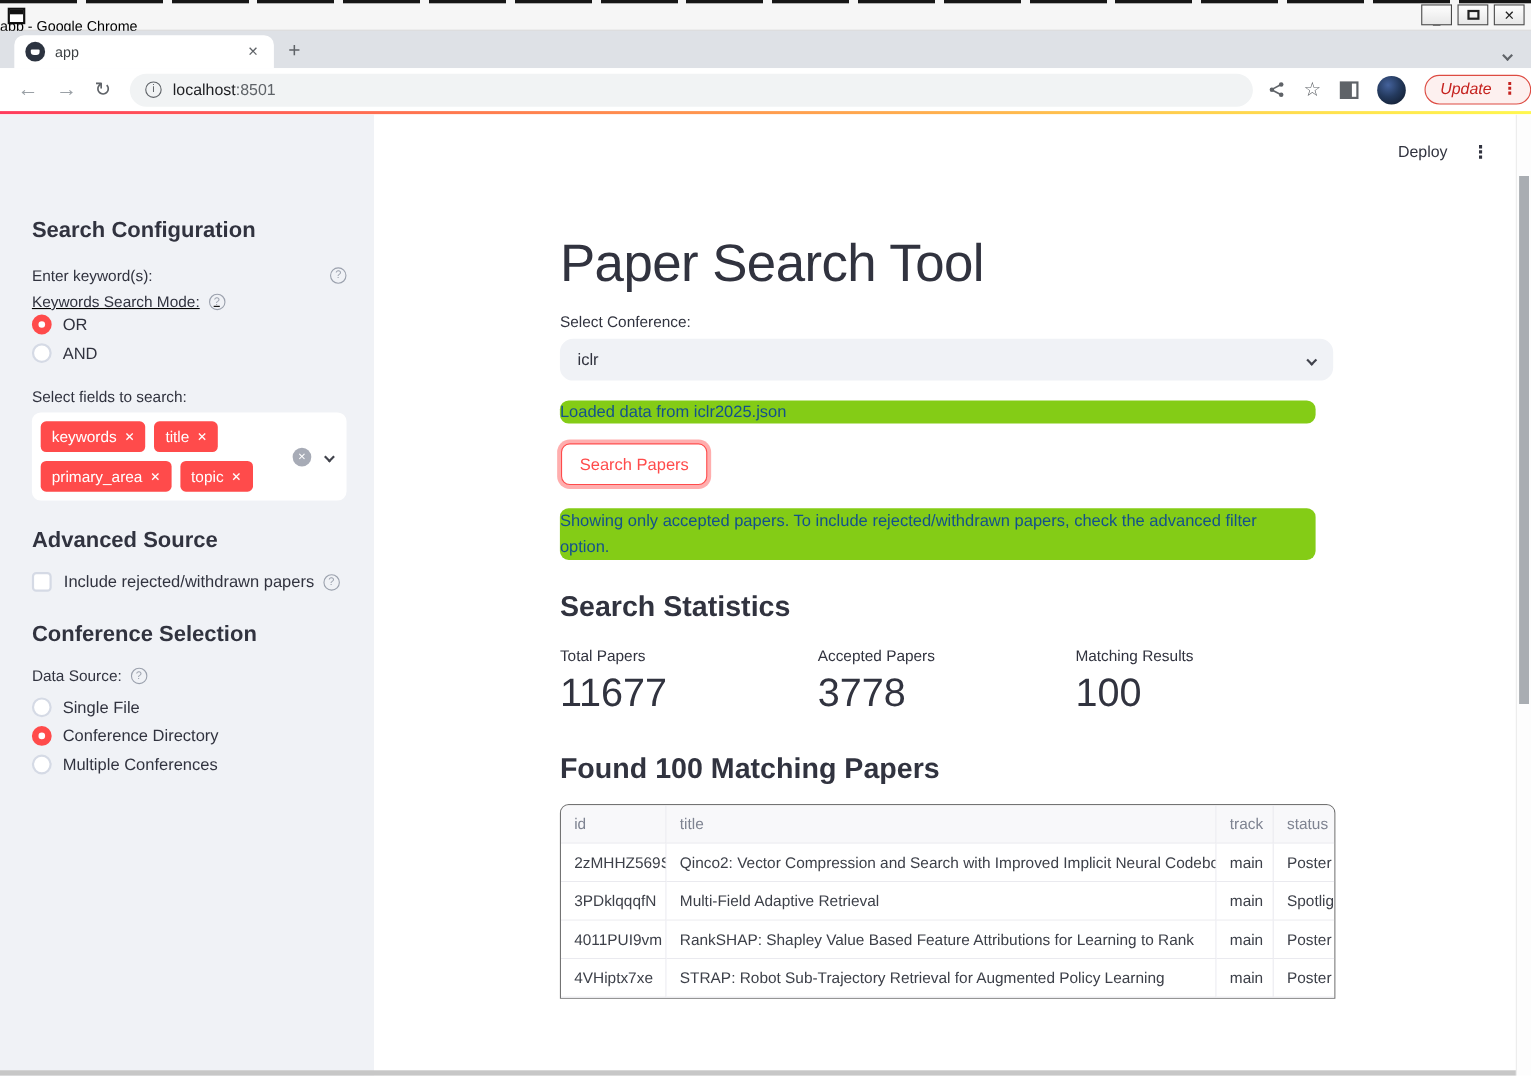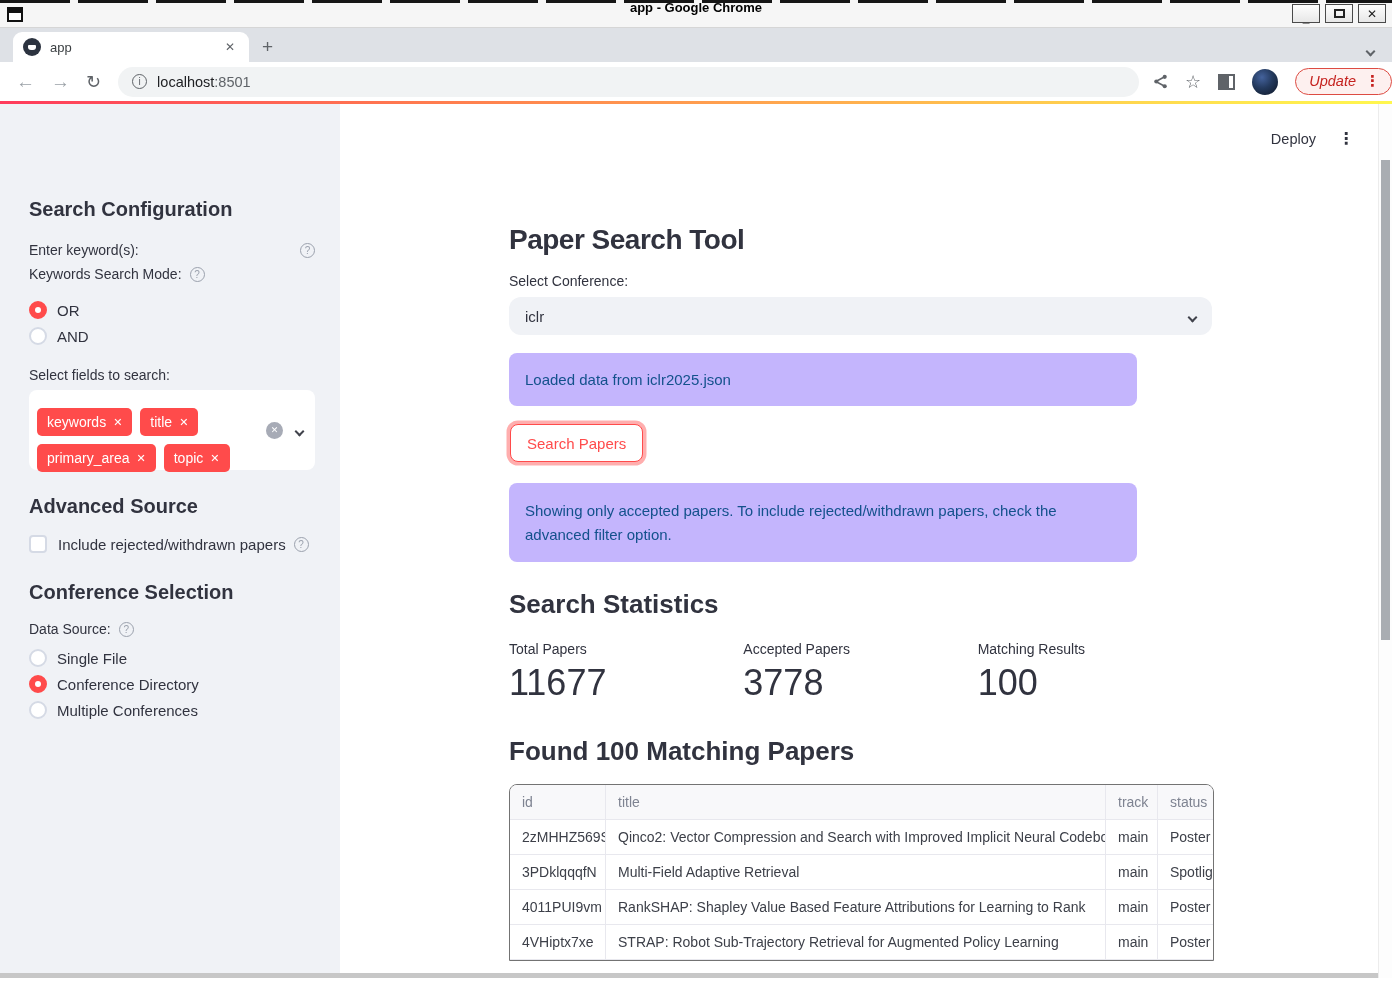--- a/index.html
+++ b/index.html
@@ -6,21 +6,21 @@
   html,body { width:1392px; height:983px; }
   body { font-family:"Liberation Sans","DejaVu Sans",sans-serif; background:#fff; overflow:hidden; }
   .screen { position:relative; width:1392px; height:983px; background:#fff; overflow:hidden; }
 
   
   .titlebar { position:absolute; top:0; left:0; width:100%; height:28px; background:#f6f6f6; border-bottom:1px solid #d6d6d6; }
   .titlebar::before { content:""; position:absolute; top:0; left:0; right:0; height:3px;
      background:repeating-linear-gradient(90deg,#161616 0 70px,#f6f6f6 70px 78px); }
   .win-menu-icon { position:absolute; left:7px; top:7px; width:16px; height:15px; border:2px solid #111; background:#fff; }
   .win-menu-icon::before { content:""; position:absolute; left:0; top:0; width:100%; height:4px; background:#111; }
-  .win-title { position:absolute; left:0; right:0; top:0; text-align:center; font-size:13px; font-weight:bold; color:#000; }
+  .win-title { position:absolute; left:0; right:0; top:16px; text-align:left; font-size:13px; font-weight:normal; color:#000; }
   .win-controls { position:absolute; right:6px; top:4px; display:flex; gap:5px; }
   .win-btn { width:28px; height:19px; border:1px solid #4a4a4a; background:linear-gradient(#fefefe,#e7e7e7);
      display:flex; align-items:center; justify-content:center; font-size:12px; font-weight:bold; color:#222; }
   .win-btn .min-glyph { line-height:4px; margin-top:9px; font-weight:bold; }
   .max-glyph { display:inline-block; width:11px; height:9px; border:2px solid #222; }
 
   
   .tabstrip { position:absolute; top:28px; left:0; width:100%; height:34px; background:#dee1e6; }
   .tab { position:absolute; left:13px; top:4px; width:236px; height:30px; background:#fff; border-radius:9px 9px 0 0;
      display:flex; align-items:center; padding:0 10px; }
@@ -65,54 +65,54 @@
   
   .sidebar { position:absolute; left:0; top:0; width:340px; height:100%; background:#f0f2f6; padding:94px 25px 0 29px; }
   .sb-h2 { font-size:20px; line-height:22px; font-weight:bold; color:#31333f; margin-bottom:22px; }
   .sb-label-row { display:flex; align-items:center; justify-content:space-between; height:16px; margin-bottom:8px; }
   .sb-label { font-size:14px; color:#31333f; }
   .inline-label { display:flex; align-items:center; gap:8px; height:16px; }
   .help-icon { width:15px; height:15px; border-radius:50%; border:1.5px solid #9ba1ad; color:#9ba1ad; font-size:10px;
      display:flex; align-items:center; justify-content:center; flex:0 0 auto; }
   .sb-input { width:286px; height:40px; background:#fff; border:1px solid #fff; border-radius:8px; font-size:15px; color:#31333f;
      padding:0 12px; outline:none; margin-bottom:21px; font-family:inherit; }
-  .mode-label-row { margin-bottom:19px; }
+  .mode-label-row { margin-bottom:4px;text-decoration:underline; }
   .radio-row { display:flex; align-items:center; gap:10px; height:18px; margin-bottom:8px; }
   .radio { width:18px; height:18px; border-radius:50%; background:#fff; border:2px solid #d5dae5; flex:0 0 auto; }
   .radio.checked { background:#ff4b4b; border:2px solid #ff4b4b; position:relative; }
   .radio.checked::after { content:""; position:absolute; left:4px; top:4px; width:6px; height:6px; border-radius:50%; background:#fff; }
   .radio-label { font-size:15px; color:#31333f; }
   .gap22 { height:14px; }
   .fields-label { height:16px; margin-bottom:7px; display:flex; align-items:center; }
   .multiselect { width:286px; height:80px; background:#fff; border-radius:8px; position:relative; padding:8px; margin-bottom:25px; }
-  .tags { display:flex; flex-wrap:wrap; gap:8px; width:215px;margin-top:10px; }
+  .tags { display:flex; flex-wrap:wrap; gap:8px; width:215px; }
   .tag { display:inline-flex; align-items:center; gap:7px; background:#ff4b4b; color:#fff; border-radius:5px; height:28px;
      padding:0 10px; font-size:14px; }
   .tag-x { font-size:11px; color:#fff; }
   .ms-controls { position:absolute; right:12px; top:31px; display:flex; align-items:center; gap:13px; }
   .clear-all { width:17px; height:17px; border-radius:50%; background:#a7abb6; color:#fff; font-size:9px; display:flex; align-items:center; justify-content:center; }
   .ms-chev .chev, .sel-chev .chev { border-color:#41434c; }
   .checkbox-row { display:flex; align-items:center; gap:11px; height:18px; margin-bottom:28px; }
   .checkbox { width:18px; height:18px; border-radius:4px; background:#fff; border:2px solid #d5dae5; flex:0 0 auto; }
   .cb-label { font-size:15px; color:#31333f; display:flex; align-items:center; gap:8px; }
   .sb-h2.mb18 { margin-bottom:18px; }
   .ds-label-row { margin-bottom:12px; }
 
   
   .main { position:absolute; left:340px; top:0; width:1038px; height:100%; background:#fff; }
   .deploy-row { position:absolute; top:25px; right:24px; display:flex; align-items:center; gap:22px; }
   .deploy-label { font-size:14.5px; color:#31333f; }
   .menu-dots { color:#31333f; font-size:16px; font-weight:bold; }
   .content { margin-left:169px; width:703px; padding-top:112px; }
-  .h1 { font-size:28px; line-height:48px; font-weight:bold; color:#31333f; margin-bottom:9px; letter-spacing:-0.5px; }
+  .h1 { font-size:48px; line-height:48px; font-weight:normal; color:#31333f; margin-bottom:20px; letter-spacing:-0.5px; }
   .field-label { font-size:14px; color:#31333f; height:16px; margin-bottom:8px; }
   .selectbox { width:703px; height:38px; background:#f0f2f6; border-radius:12px; display:flex; align-items:center;
      padding:0 16px; margin-bottom:18px; }
   .selectbox-value { font-size:15px; color:#31333f; flex:1; }
-  .infobox { width:628px; background:#c4b5fd; border-radius:8px; padding:16px; font-size:15px; line-height:23.5px; color:#13518c; }
+  .infobox { width:687px; background:#84cc16; border-radius:8px; font-size:15px; line-height:23.5px; color:#13518c; }
   .infobox.first { margin-bottom:16px; line-height:21px; }
   .infobox.second { margin-bottom:28px; padding-right:45px; }
   .search-btn { display:inline-flex; align-items:center; justify-content:center; height:38px; padding:0 16px; background:#fff;
      border:1px solid #ff4b4b; border-radius:8px; color:#ff4b4b; font-size:15px; font-family:inherit;
      box-shadow:0 0 0 3.5px rgba(255,75,75,0.45); margin:2px 0 21px 1px; cursor:pointer; }
   .h2 { font-size:26px; line-height:28px; font-weight:bold; color:#31333f; }
   .h2.stats { margin-bottom:23px; }
   .h2.found { margin-bottom:19px; }
   .metrics { display:grid; grid-template-columns:1fr 1fr 1fr; width:703px; margin-bottom:34px; }
   .metric-label { font-size:14px; line-height:16px; color:#31333f; margin-bottom:6px; }

